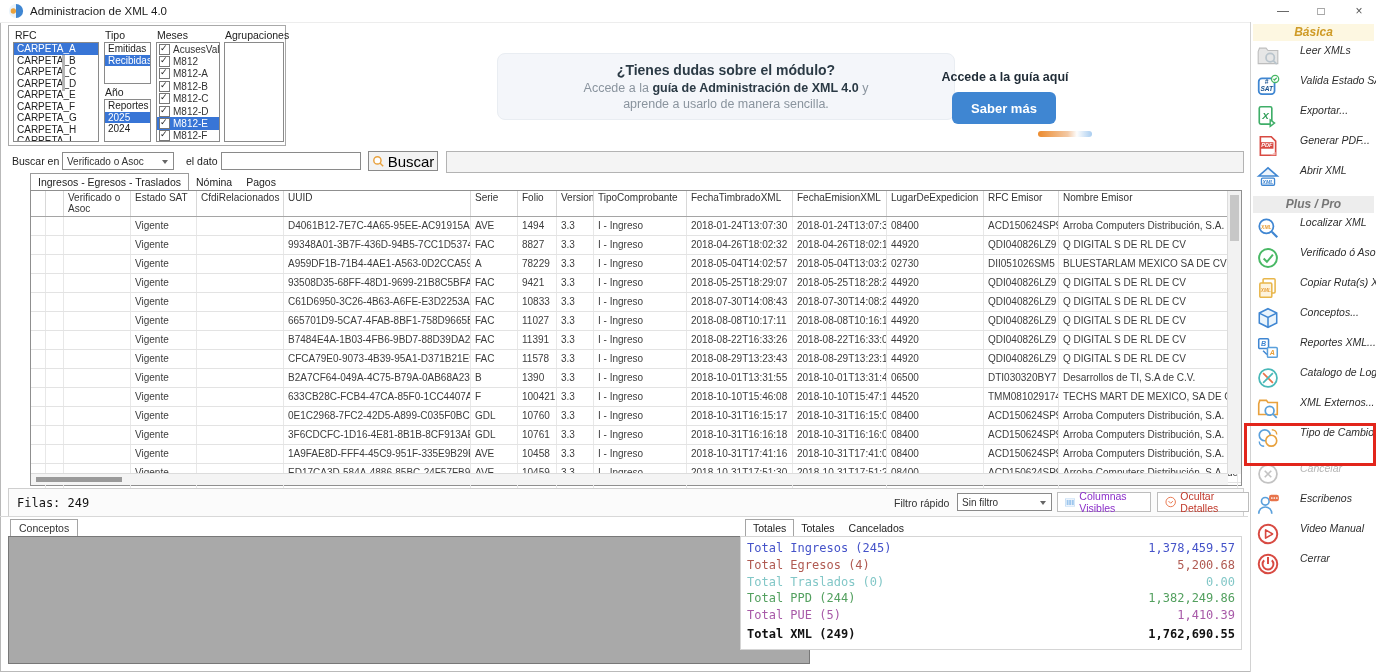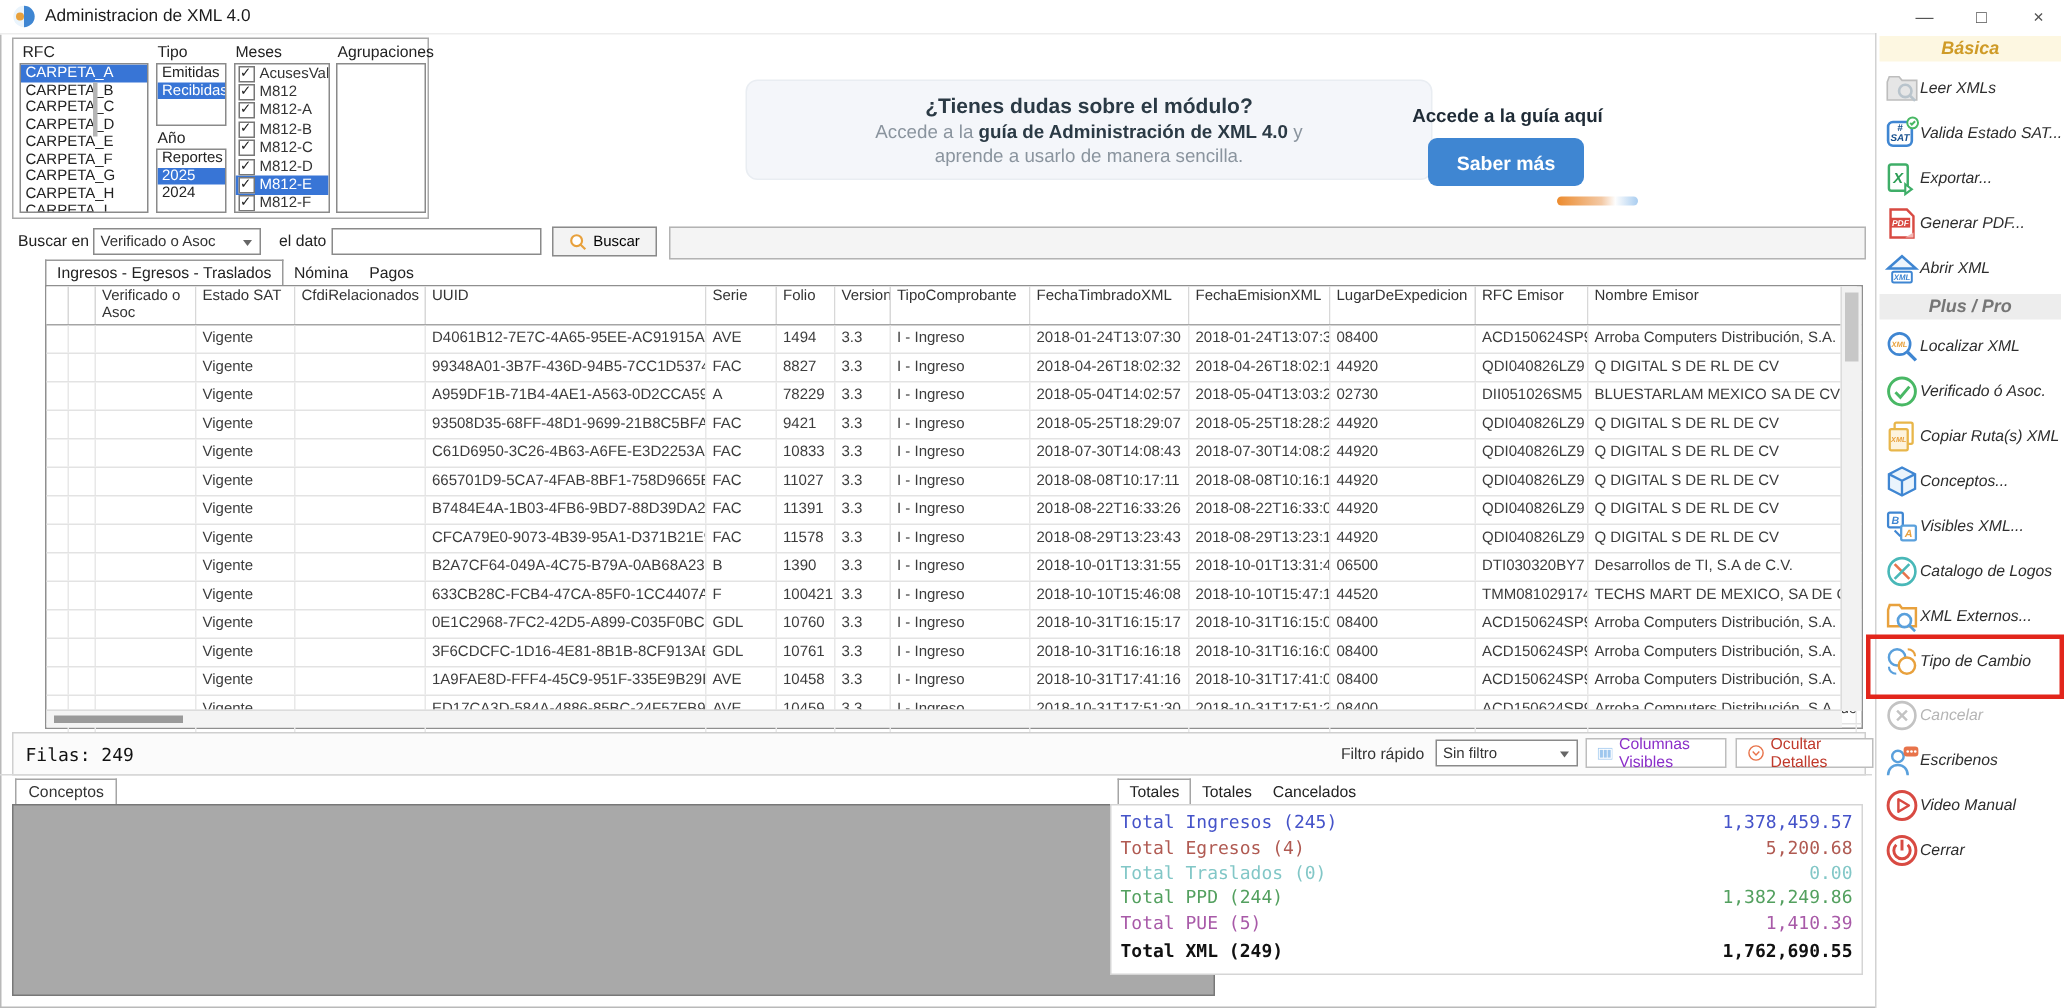--- a/index.html
+++ b/index.html
@@ -34,21 +34,21 @@
   .grad-bar{position:absolute;left:1038px;top:131px;width:54px;height:6px;border-radius:3px;
             background:linear-gradient(90deg,#ec8b2e 0%,#f3c9a5 55%,#fdfdfd 72%,#a9cdf0 100%);}
   
   .srow{position:absolute;left:0;top:151px;width:1248px;height:22px;}
   .slabel{position:absolute;top:4px;font-size:10.5px;color:#222;}
   .sselect{position:absolute;top:1px;height:18px;border:1px solid #8a8a8a;background:#fff;font-size:10px;
            line-height:17px;padding-left:4px;box-sizing:border-box;}
   .chev{position:absolute;right:5px;top:7px;width:0;height:0;border-left:3.5px solid transparent;border-right:3.5px solid transparent;border-top:4px solid #666;}
   .sinput{position:absolute;top:1px;height:18px;border:1px solid #8a8a8a;background:#fff;box-sizing:border-box;font-size:10px;padding:0 3px;}
   .sbtn{position:absolute;left:368px;top:0;width:70px;height:20px;border:1px solid #8a8a8a;background:#f3f3f3;
-        font-size:10px;display:flex;align-items:center;justify-content:center;gap:3px;cursor:pointer;}
+        font-size:15px;display:flex;align-items:center;justify-content:center;gap:3px;cursor:pointer;}
   .sprog{position:absolute;left:446px;top:0;width:796px;height:20px;border:1px solid #b3b3b3;background:#f4f4f4;}
   
   .mtabs{position:absolute;left:30px;top:172px;height:18px;display:flex;align-items:flex-end;font-size:10.5px;}
   .mtab{padding:2px 7px 2px 7px;color:#222;cursor:pointer;}
   .mtab.active{background:#fff;border:1px solid #9a9a9a;border-bottom:none;font-size:10.5px;}
   
   .table-panel{position:absolute;left:30px;top:190px;width:1212px;height:296px;border:1px solid #8f8f8f;background:#fff;box-sizing:border-box;}
   .thead{display:flex;height:25px;border-bottom:1px solid #a5a5a5;}
   .th{font-size:10px;color:#333;border-right:1px solid #d8d8d8;box-sizing:border-box;padding:1px 0 0 4px;line-height:11px;overflow:hidden;background:#fff;}
   .trow{display:flex;height:18px;border-bottom:1px solid #e3e3e3;}
@@ -77,21 +77,21 @@
   .tot-tab.active{background:#fff;border:1px solid #a5a5a5;border-bottom:none;}
   .tot-panel{position:absolute;left:740px;top:536px;width:502px;height:114px;background:#fff;border:1px solid #d5d5d5;
              font-family:"DejaVu Sans Mono",monospace;font-size:12px;padding:3px 6px;box-sizing:border-box;}
   .tot-row{display:flex;justify-content:space-between;line-height:16.8px;}
   .tot-row.bold{font-weight:bold;margin-top:2px;}
   
   .sidebar{position:absolute;left:1250px;top:22px;width:126px;height:650px;background:#fff;border-left:1px solid #d2d2d2;box-sizing:border-box;font-style:italic;}
   .sb-header{height:17px;line-height:17px;text-align:center;font-weight:bold;font-size:12px;margin:2px 2px 3px 2px;}
   .sb-header.basica{color:#cf9b27;background:#fdf7e1;}
   .sb-header.pluspro{color:#767676;background:#ededed;}
-  .sb-item{height:30px;display:flex;align-items:center;gap:0;padding-left:5px;cursor:pointer;}
+  .sb-item{height:30px;display:flex;gap:20px;padding-left:5px;cursor:pointer;}
   .sb-item .lbl{font-size:10.5px;color:#2d2d2d;white-space:nowrap;}
   .sb-item.disabled .lbl{color:#b5b5b5;}
   .redbox{position:absolute;left:1244px;top:423px;width:126px;height:37px;border:3px solid #e2251b;z-index:60;pointer-events:none;}
   .icon24{flex:0 0 auto;}
 </style>
 </head>
 <body>
 
 <div class="titlebar">
   <span class="appicon">
@@ -642,21 +642,21 @@
     <div class="sb-item">
       <span style="display: flex;">
         <svg class="icon24" width="24" height="24" viewBox="0 0 22 22">
           <rect x="2.5" y="2.5" width="9" height="9" rx="1" fill="#fff" stroke="#3f86d2" stroke-width="1.4"></rect>
           <text x="7" y="9.6" font-size="6.5" font-weight="bold" fill="#3f86d2" text-anchor="middle" font-family="Liberation Sans">B</text>
           <rect x="10.5" y="10.5" width="9" height="9" rx="1" fill="#fff" stroke="#5aa0dc" stroke-width="1.4"></rect>
           <text x="15" y="17.6" font-size="6.5" font-weight="bold" fill="#e8a13d" text-anchor="middle" font-family="Liberation Sans">A</text>
           <path d="M6.5 13.5l3.5 3.5" stroke="#3f86d2" stroke-width="1.3" fill="none"></path>
         </svg>
       </span>
-      <span class="lbl">Visibles XML...</span>
+      <span class="lbl">Reportes XML...</span>
     </div>
     <div class="sb-item">
       <span style="display: flex;">
         <svg class="icon24" width="24" height="24" viewBox="0 0 22 22">
           <circle cx="11" cy="11" r="8.2" fill="#fff" stroke="#49b8b8" stroke-width="1.6"></circle>
           <line x1="6.5" y1="6.5" x2="15.5" y2="15.5" stroke="#e8734a" stroke-width="1.6"></line>
           <line x1="15.5" y1="6.5" x2="6.5" y2="15.5" stroke="#49b8b8" stroke-width="1.6"></line>
         </svg>
       </span>
       <span class="lbl">Catalogo de Logos</span>

